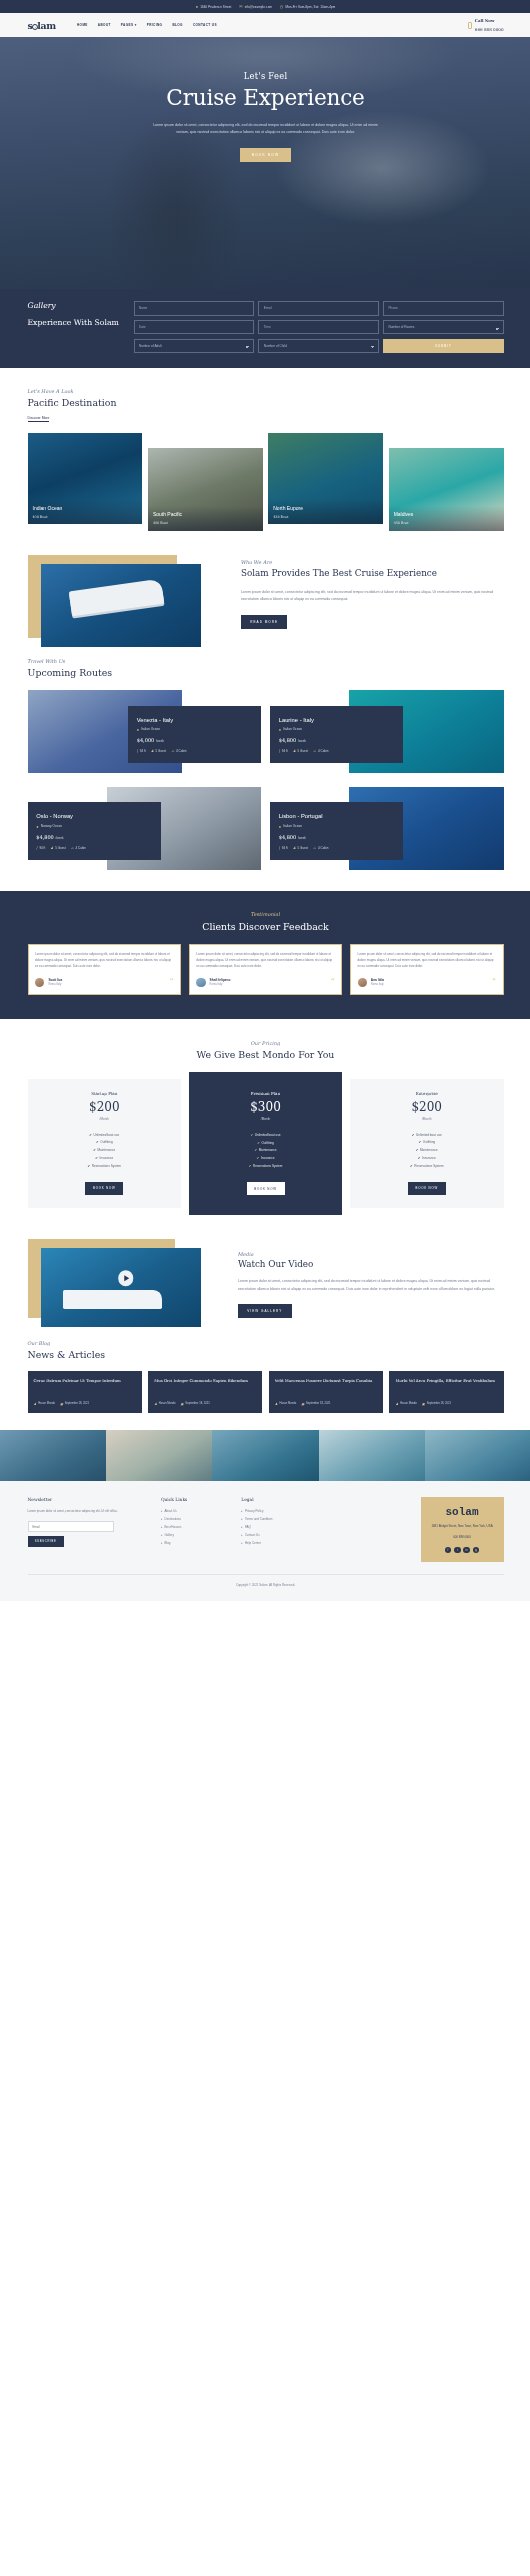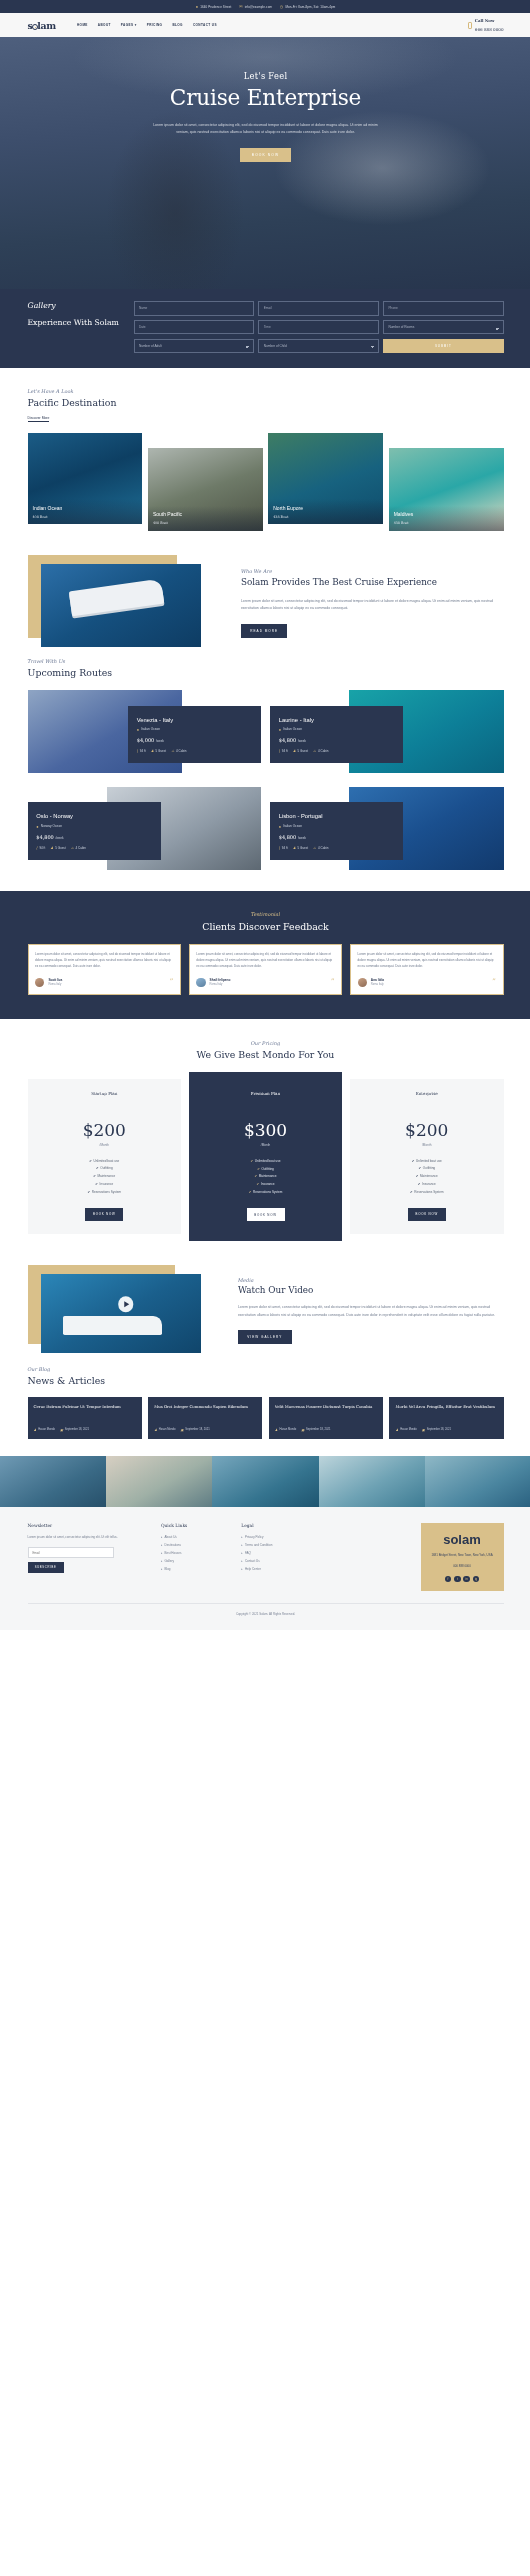--- a/index.html
+++ b/index.html
@@ -70,21 +70,21 @@
   .dest.b .img { height:83px; }
   .d1 .img{background:linear-gradient(160deg,#1b5c86,#0d3f63 45%,#1d6c93);}
   .d2 .img{background:linear-gradient(160deg,#aeb6b0,#6e7a68 50%,#4c5244);}
   .d3 .img{background:linear-gradient(160deg,#3e7d64,#17627f 55%,#0f4c6b);}
   .d4 .img{background:linear-gradient(160deg,#7fbfae,#2aa7a7 50%,#e9dcc2);}
   .dest .ov { position:absolute; left:0; right:0; bottom:0; padding:5.5px 5px; background:linear-gradient(transparent,rgba(25,35,55,.55)); }
   .dest .dn { color:#fff; font-size:5px; }
   .dest .db { color:#e4e8ee; font-family:"DejaVu Serif",serif; font-size:3.3px; margin-top:3.9px; }
 
   
-  .who { display:flex; gap:14.4px; padding:24px 0 0; align-items:flex-end; }
+  .who { display:flex; gap:14.4px; padding:24px 0 0; align-items:flex-start; }
   .who-img { width:199px; position:relative; }
   .who-img .gold { position:absolute; left:0; top:0; width:149px; height:83px; background:#d9c08a; }
   .who-img .ph { position:relative; left:13.3px; top:8.8px; width:160px; height:83px;
     background:linear-gradient(150deg,#2c6fa8,#15507f 50%,#0e3c63); }
   .who-img .ph:after { content:""; position:absolute; left:18%; top:26%; width:58%; height:30%; background:#eef1f4; border-radius:2.2px 12px 2.2px 2.2px; transform:rotate(-8deg); box-shadow:0 2.2px 0 #cfd6dd; }
   .who-t { flex:1; padding-top:4.4px; }
   .who-t .h3 { font-family:"DejaVu Serif",serif; font-size:8.8px; line-height:1.45; margin-top:2.2px; color:#2a3650; }
   .who-t p { color:#6f7a8d; font-size:3.5px; line-height:2.1; margin-top:8.8px; }
   .btn-dark { display:inline-block; background:#2a3650; color:#fff; font-size:3.1px; letter-spacing:1px; padding:5px 9.4px; margin-top:11px; border:0; cursor:pointer; }
 
@@ -123,21 +123,21 @@
   .tr { font-size:2.7px; color:#8b94a5; margin-top:1.1px; }
   .quote { margin-left:auto; color:#d9c08a; font-family:"DejaVu Serif",serif; font-size:7.7px; line-height:.6; }
 
   
   .pricing { padding:21px 0 0; }
   .pcards { display:flex; gap:7.7px; margin-top:12px; align-items:center; }
   .pcard { flex:1; background:#f5f6f7; padding:12px 7.7px 13.3px; text-align:center; }
   .pcard.feat { background:#2a3650; padding:19px 7.7px 20px; }
   .pcard .pn { font-family:"DejaVu Serif",serif; font-size:4.1px; color:#2a3650; }
   .pcard.feat .pn { color:#fff; }
-  .pcard .pp { font-family:"DejaVu Serif",serif; font-size:17px; color:#2a3650; margin-top:24px; }
+  .pcard .pp { font-family:"DejaVu Serif",serif; font-size:12px; color:#2a3650; margin-top:4px; }
   .pcard.feat .pp { color:#fff; }
   .pcard .pm { font-size:3.1px; color:#7b8496; margin-top:2.8px; }
   .pcard.feat .pm { color:#c7cedb; }
   .plist { margin-top:12px; }
   .plist li { list-style:none; font-size:3.1px; color:#5e6878; margin-bottom:3.9px; }
   .pcard.feat .plist li { color:#dde2ea; }
   .plist .ck { color:#2a3650; margin-right:1.7px; }
   .pcard.feat .plist .ck { color:#d9c08a; }
   .pbtn { margin-top:10px; background:#2a3650; color:#fff; border:0; font-size:2.9px; letter-spacing:0.8px; padding:4.4px 7.7px; cursor:pointer; font-family:"Liberation Sans",sans-serif; }
   .pcard.feat .pbtn { background:#fff; color:#2a3650; }
@@ -177,21 +177,21 @@
   .fgrid { display:flex; gap:14.4px; }
   .fcol { }
   .fcol.w1 { width:119px; } .fcol.w2 { width:66px; } .fcol.w3 { width:66px; }
   .fh { font-family:"DejaVu Serif",serif; font-size:4.4px; color:#2a3650; margin-bottom:6.6px; }
   .fcol p { color:#767f90; font-size:3px; line-height:1.9; }
   .flist li { list-style:none; font-size:3px; color:#767f90; margin-bottom:3.9px; display:flex; align-items:center; gap:2.2px; }
   .flist .fa { color:#8d97a8; font-size:2.8px; }
   .newsin { margin-top:6.6px; width:86px; height:11px; border:0.6px solid #d6d9de; background:#fff; font-size:2.9px; padding:0 3.9px; font-family:"Liberation Sans",sans-serif; }
   .newsbtn { display:block; margin-top:3.9px; background:#2a3650; color:#fff; border:0; font-size:2.7px; letter-spacing:0.7px; padding:3.9px 7.2px; cursor:pointer; font-family:"Liberation Sans",sans-serif; }
   .fcard { margin-left:auto; width:83px; background:#d9c08a; padding:8.8px 6.6px; text-align:center; }
-  .fcard .flogo { font-family:Liberation Sans, sans-serif; font-size:13px; font-weight:700; color:#2a3650; }
+  .fcard .flogo { font-family:Liberation Mono, monospace; font-size:11px; font-weight:700; color:#2a3650; }
   .fcard .fa2 { color:#3b4660; font-size:2.9px; line-height:1.85; margin-top:5.5px; }
   .socials { display:flex; gap:2.8px; justify-content:center; margin-top:6.6px; }
   .socials i { width:6.6px; height:6.6px; border-radius:50%; background:#2a3650; color:#d9c08a; font-style:normal; font-size:3px; line-height:6.6px; cursor:pointer; }
   .copy { border-top:0.6px solid #e2e4e8; margin-top:12px; padding-top:7.7px; text-align:center; color:#7b8496; font-size:2.9px; }
 </style>
 </head>
 <body>
 
 <div class="topbar">
   <div class="ti">
@@ -225,21 +225,21 @@
         <span class="cl" style="display:block">Call Now</span>
         <span class="cn">666 888 0000</span>
       </span>
     </div>
   </div>
 </div>
 
 <section class="hero">
   <div class="hero-c">
     <div class="script sub">Let's Feel</div>
-    <h1>Cruise Enterprise</h1>
+    <h1>Cruise Experience</h1>
     <p>Lorem ipsum dolor sit amet, consectetur adipiscing elit, sed do eiusmod tempor incididunt ut labore et dolore magna aliqua. Ut enim ad minim veniam, quis nostrud exercitation ullamco laboris nisi ut aliquip ex ea commodo consequat. Duis aute irure dolor.</p>
     <button class="btn-gold">BOOK NOW</button>
   </div>
 </section>
 
 <section class="booking">
   <div class="bk">
     <div class="bk-l">
       <div class="s1 script">Gallery</div>
       <div class="s2">Experience With Solam</div>

